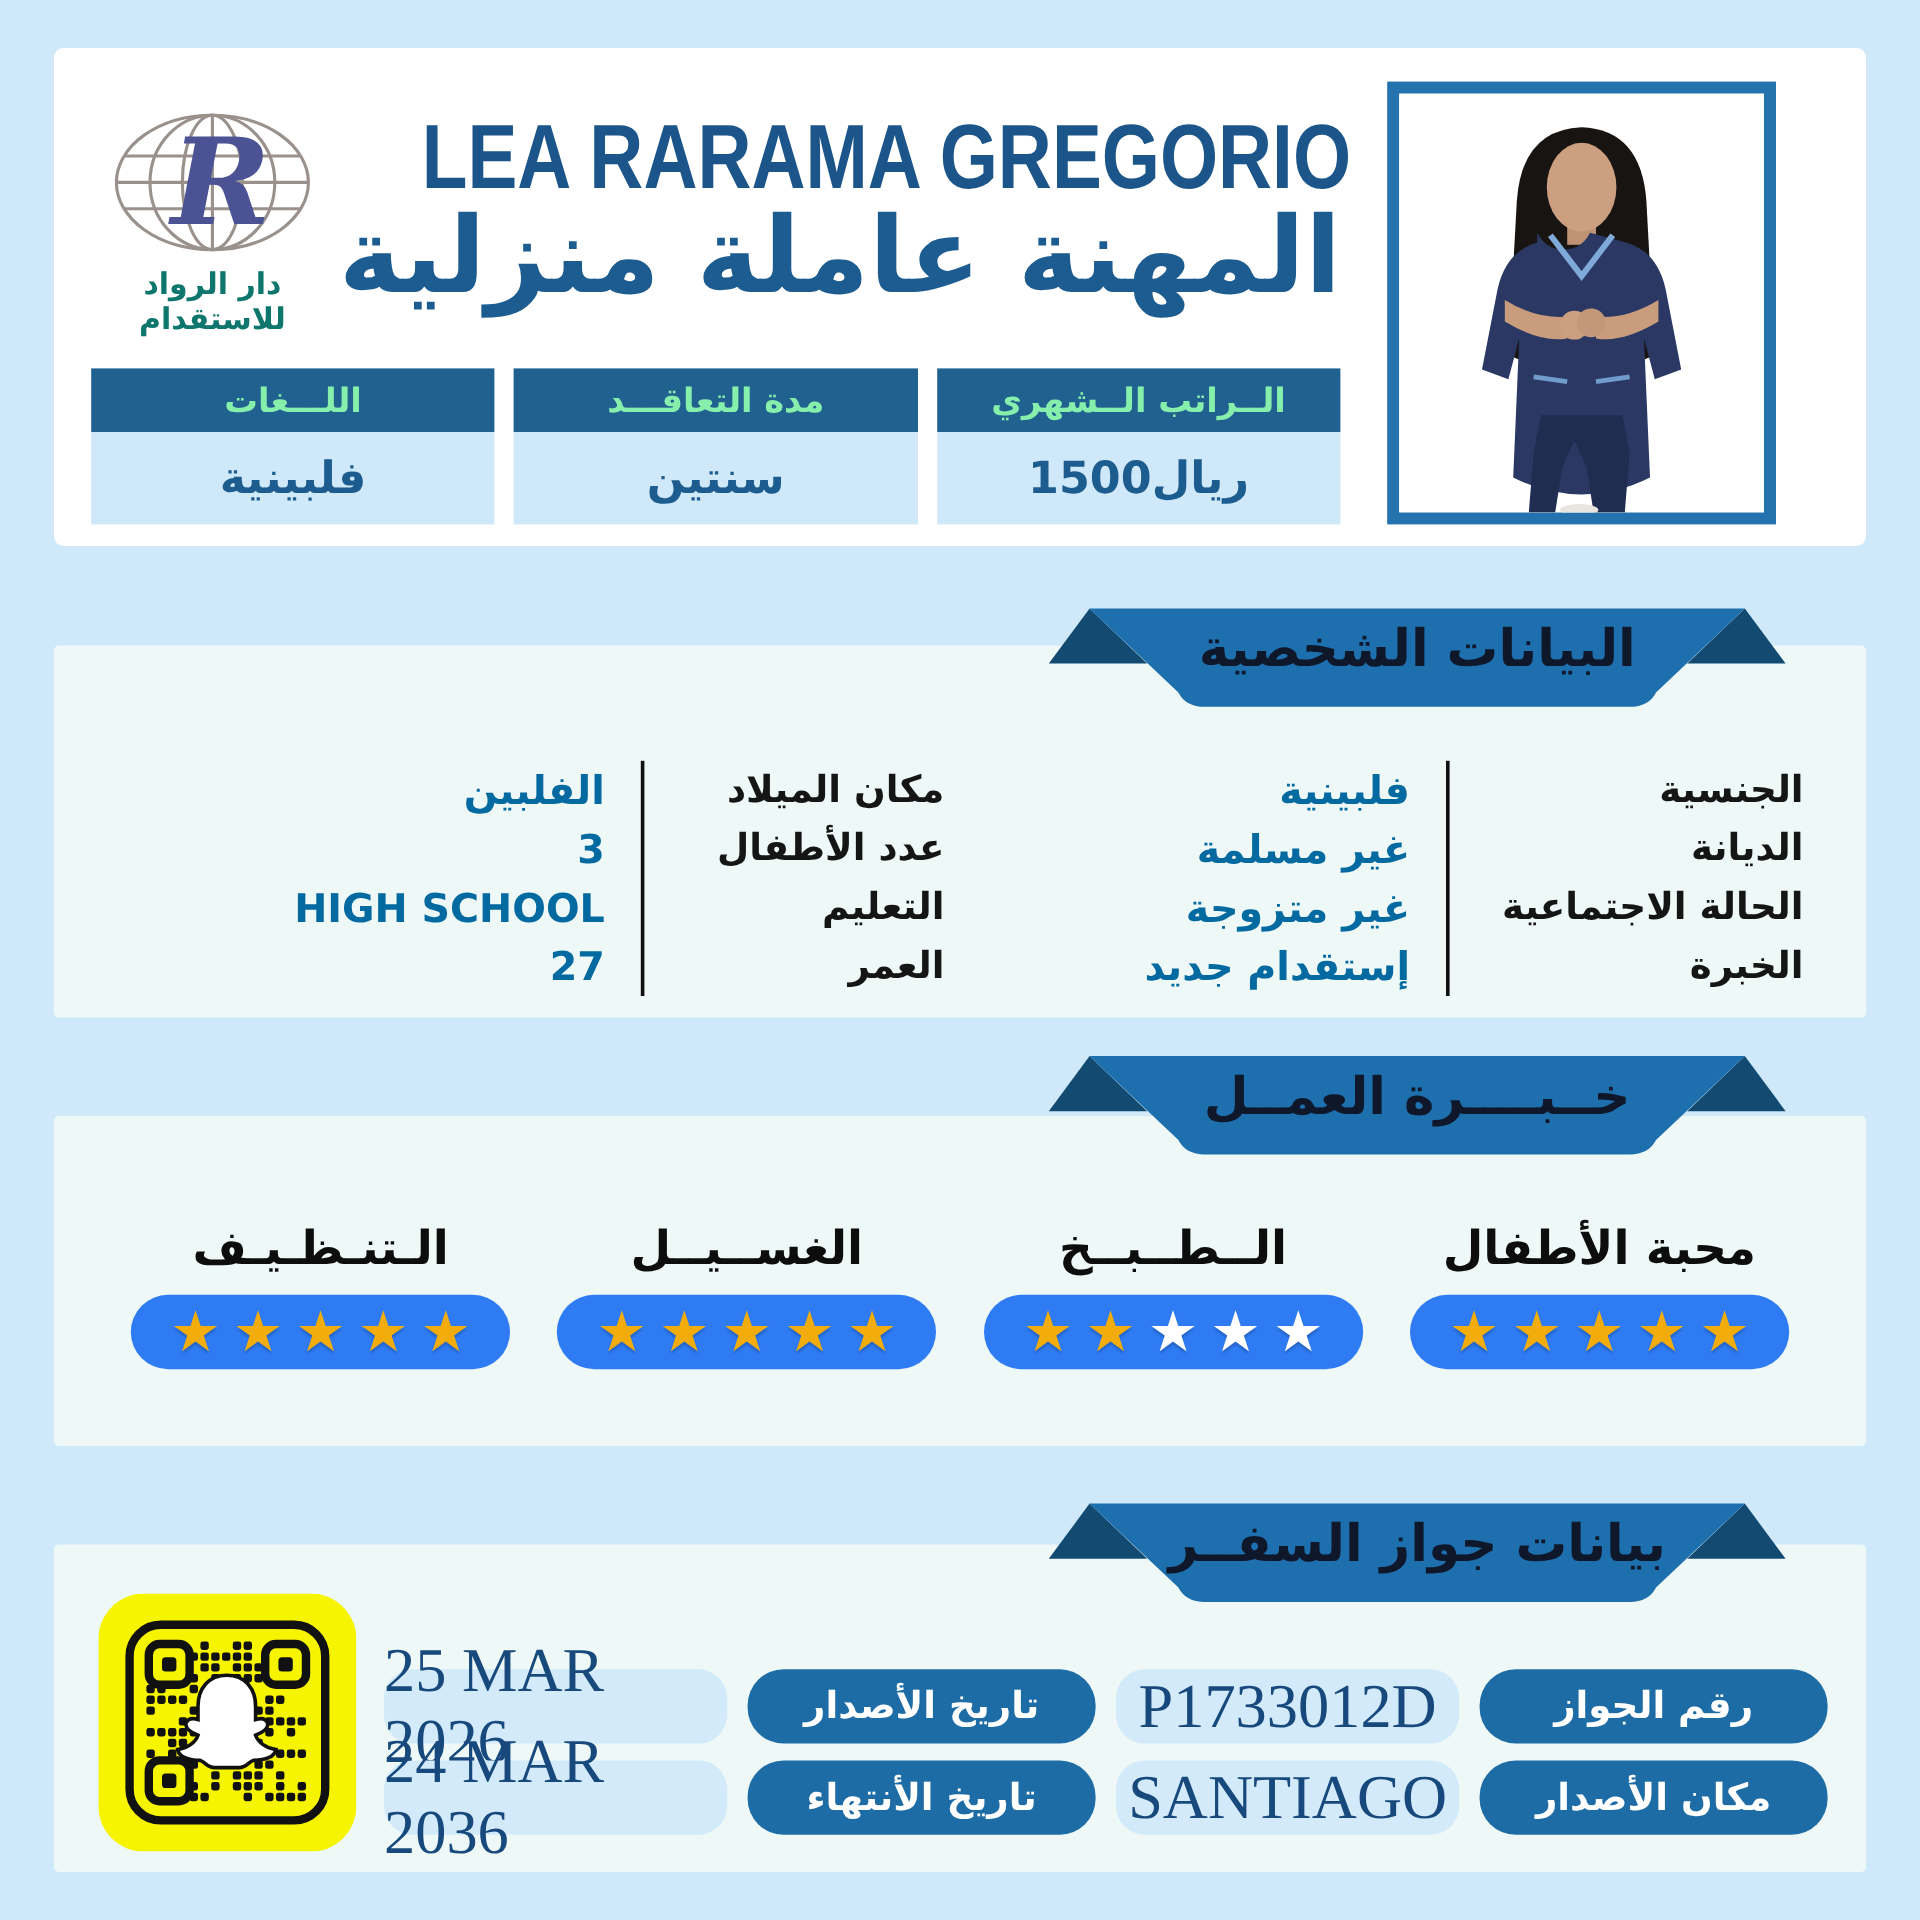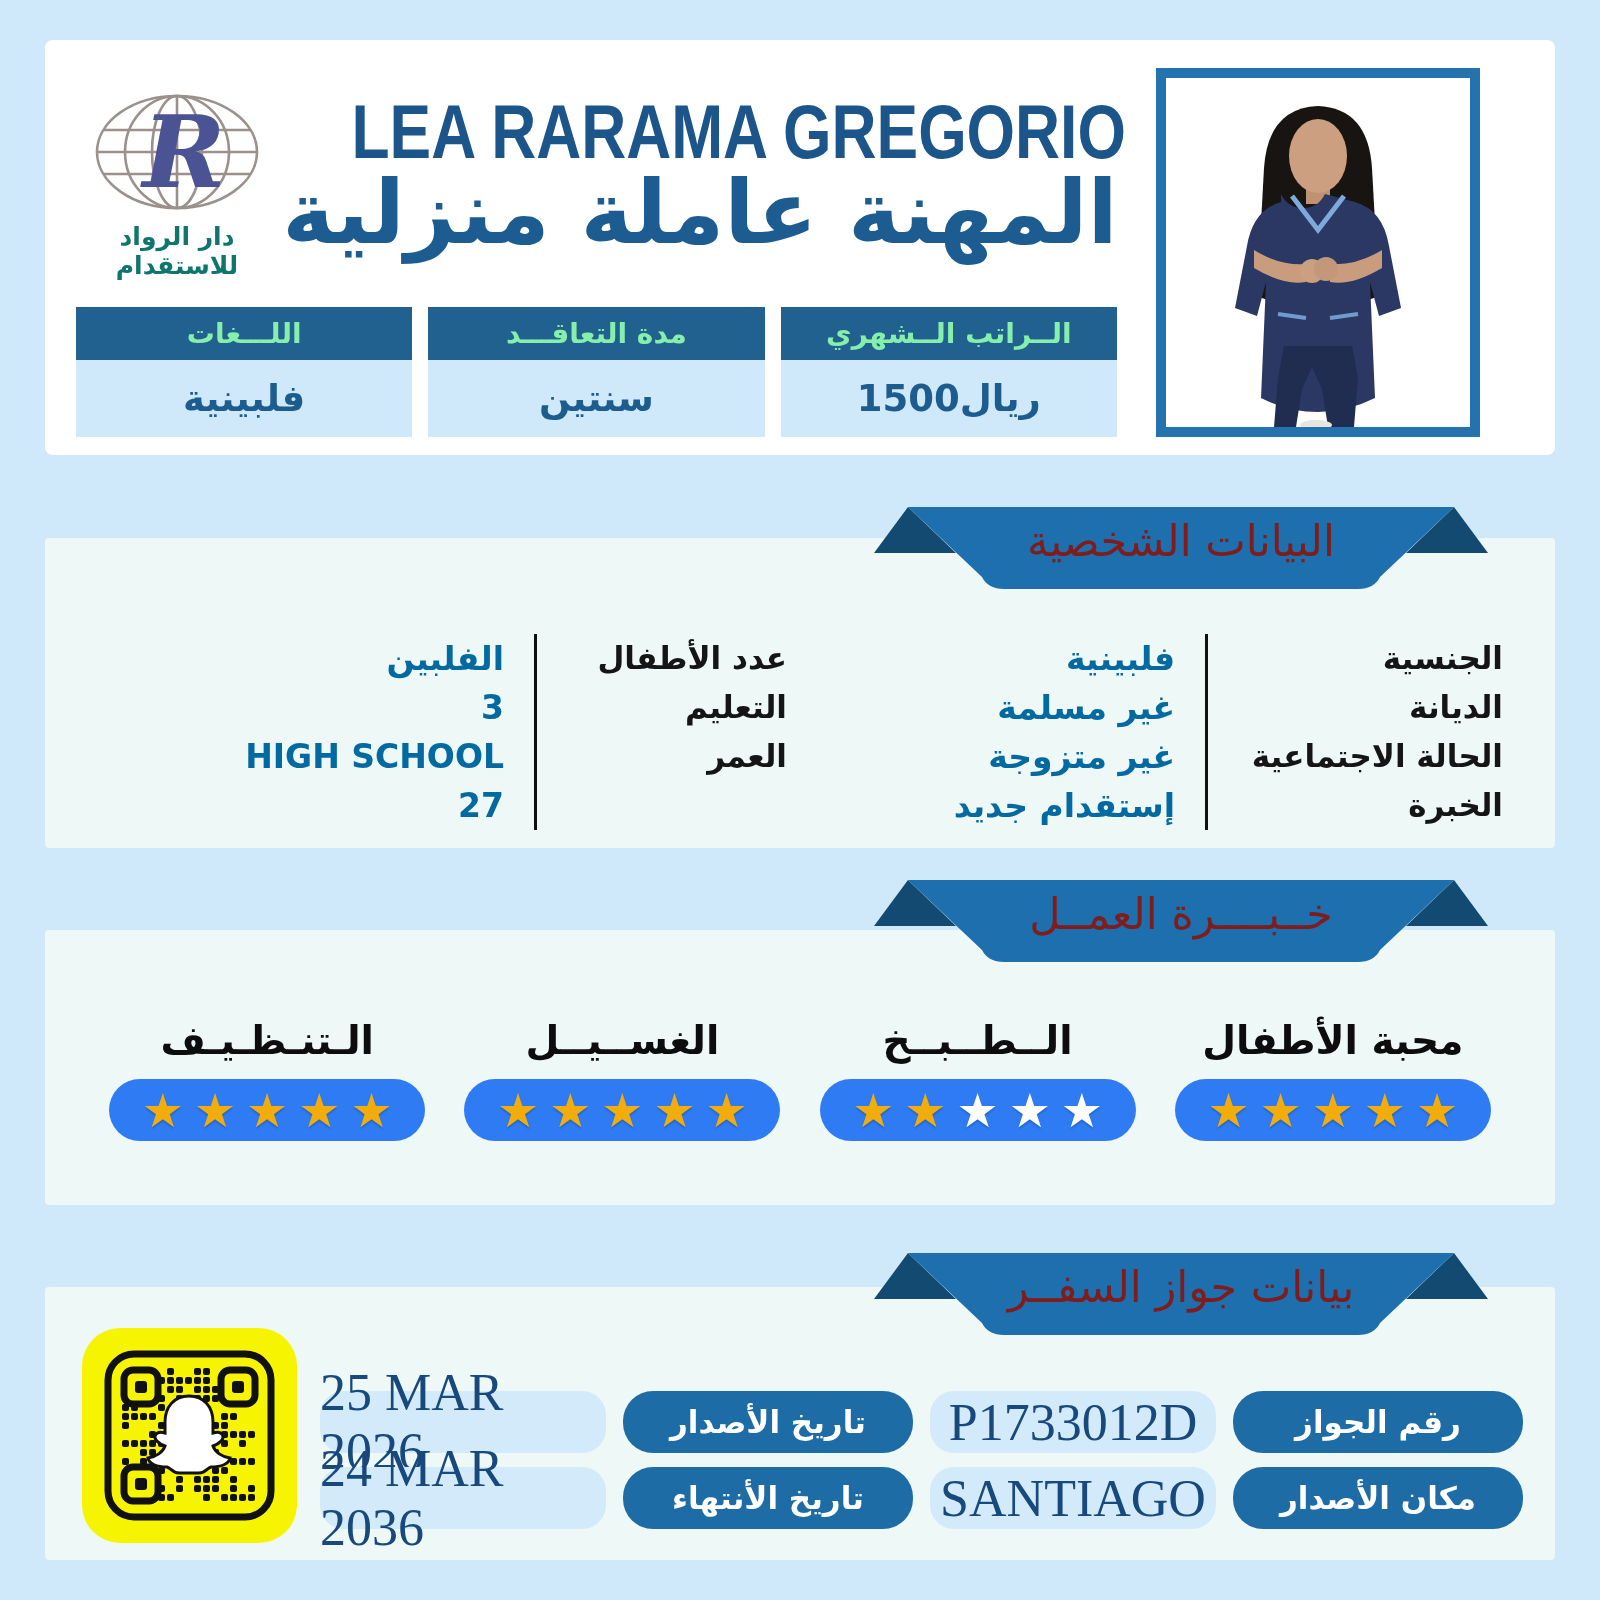--- a/index.html
+++ b/index.html
@@ -26,21 +26,21 @@
   .ibox{flex:1;display:flex;flex-direction:column;}
   .ibox-head{height:53px;background:#20618f;color:#86efac;font-size:28px;font-weight:700;
     display:flex;align-items:center;justify-content:center;}
   .ibox-val{height:77px;background:#cfe8fa;color:#1d5c8e;font-size:37px;font-weight:700;
     display:flex;align-items:center;justify-content:center;}
 
   
   .ribbon{position:absolute;left:872px;width:618px;height:100px;}
   .ribbon svg{position:absolute;inset:0;}
   .ribbon-label{position:absolute;inset:0;display:flex;align-items:center;justify-content:center;
-    padding-bottom:12px;color:#7f1d1d;font-size:43px;font-weight:400;}
+    padding-bottom:12px;color:#0f172a;font-size:43px;font-weight:700;}
   .ribbon-personal{top:497px;} .ribbon-exp{top:870px;} .ribbon-pass{top:1243px;}
 
   
   .pgroup{position:absolute;top:96px;display:flex;}
   .pg-right{right:52px;} .pg-left{right:768px;}
   .pcol{display:flex;flex-direction:column;}
   .pcol > span{line-height:49px;white-space:nowrap;text-align:right;}
   .pvalues{padding-right:30px;}
   .pg-right .pvalues{width:300px;} .pg-left .pvalues{width:300px;}
   .plabels{border-left:3px solid #101010;padding-left:30px;}
@@ -153,20 +153,21 @@
       </div>
     </div>
     <div class="pgroup pg-left">
       <div class="pcol pvalues">
         <span>الفلبين</span>
         <span>3</span>
         <span>HIGH SCHOOL</span>
         <span>27</span>
       </div>
       <div class="pcol plabels">
+        <span>مكان الميلاد</span>
         <span>عدد الأطفال</span>
         <span>التعليم</span>
         <span>العمر</span>
       </div>
     </div>
   </section>
 
   <section class="card card-soft card-exp">
     <div class="skills">
       <div class="skill">

